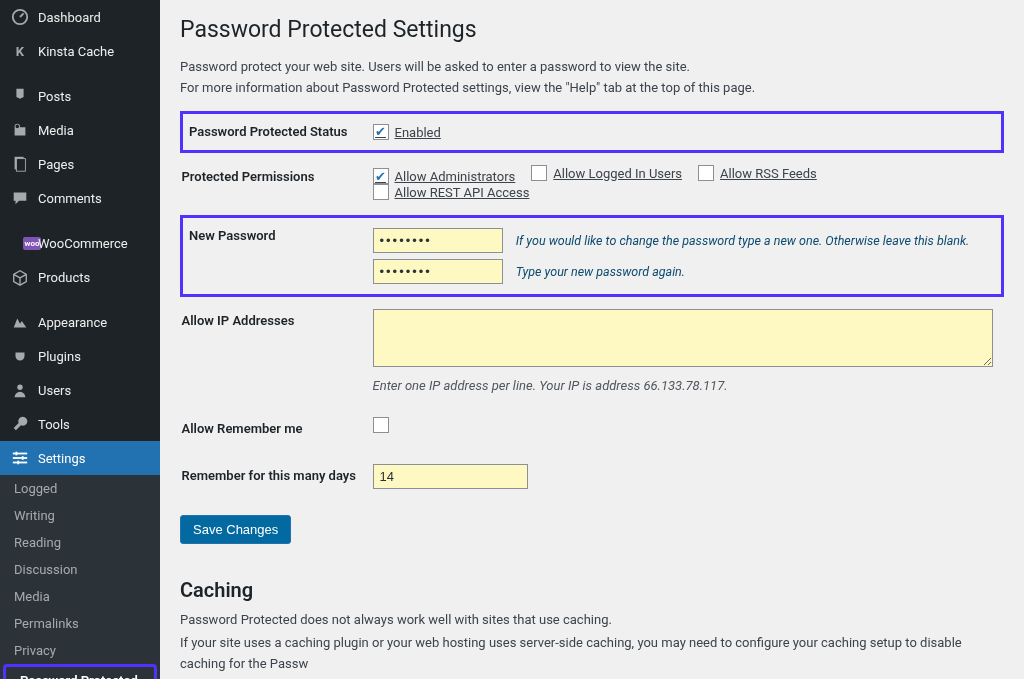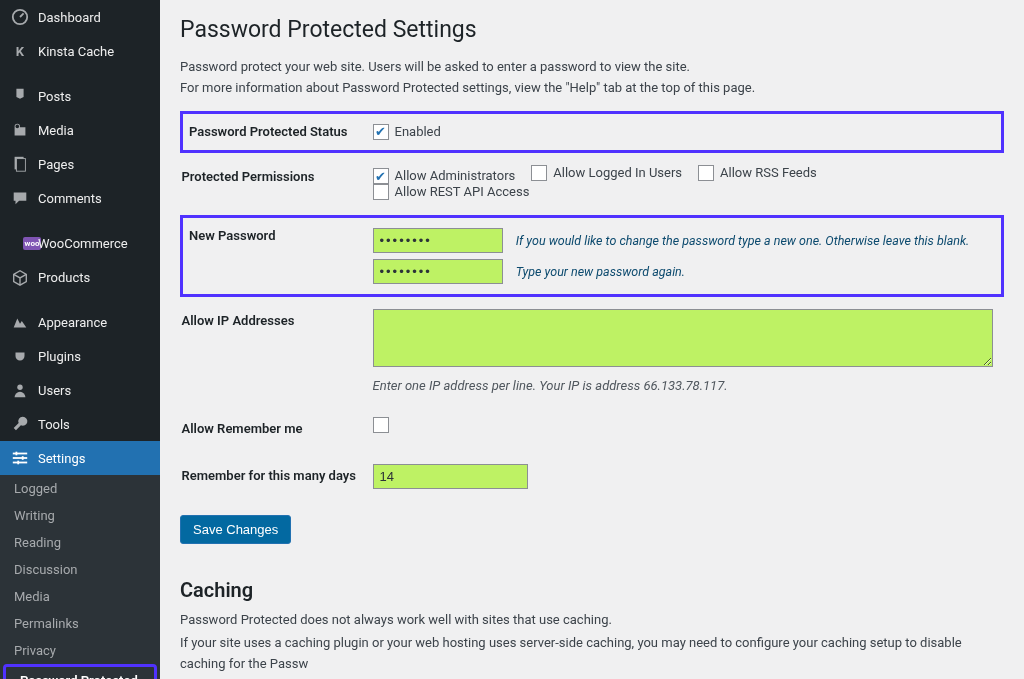--- a/index.html
+++ b/index.html
@@ -26,29 +26,29 @@
     
     .main { flex:1; padding:10px 20px 20px 20px; overflow:hidden; }
     h1 { font-size:23px; font-weight:400; color:#1d2327; margin:6px 0 14px; }
     .desc { font-size:13px; color:#3c434a; line-height:1.6; }
     .form-table { border-collapse:collapse; width:100%; margin-top:12px; }
     .form-table th { text-align:left; vertical-align:top; padding:16px 10px 16px 0; width:205px; font-weight:600; color:#1d2327; }
     .form-table td { padding:12px 10px 12px 0; vertical-align:top; }
     .row-hl { border:3px solid #5032ff; border-radius:6px; }
     .row-hl th, .row-hl td { padding-top:10px; padding-bottom:10px; }
     .row-hl th { padding-left:6px; }
-    label.ck { display:inline-flex; align-items:flex-start; margin-right:16px; cursor:pointer; }
+    label.ck { display:inline-flex; align-items:flex-end; margin-right:16px; cursor:pointer;text-decoration:underline; }
     input[type=checkbox]{
       appearance:none; width:16px; height:16px; border:1px solid #8c8f94; background:#fff;
       margin-right:6px; display:inline-flex; align-items:center; justify-content:center;
       font-size:13px; line-height:1; color:#2271b1;
     }
     input[type=checkbox]:checked::before{ content:'✔'; }
     input[type=password], input[type=text], textarea {
-      border:1px solid #8c8f94; background:#bef264; padding:4px 6px; font-size:13px; color:#2c3338;
+      border:1px solid #8c8f94; background:#fef9c3; padding:4px 6px; font-size:13px; color:#2c3338;
     }
     input[type=password]{ width:130px; letter-spacing:2px; }
     .hint { font-style:italic; color:#0c4a6e; font-size:12.5px; margin-left:10px; }
     textarea.ip { width:620px; height:58px; resize:vertical; }
     .ip-note { font-style:italic; color:#50575e; font-size:13px; margin-top:8px; display:block; }
     .save { background:#0369a1; border:1px solid #2271b1; color:#fff; padding:6px 12px;
             border-radius:3px; cursor:pointer; font-size:13px; margin-top:14px; }
     h2.sub { font-size:20px; font-weight:600; color:#1d2327; margin-top:34px; }
     .caching-p { font-size:13px; color:#3c434a; line-height:1.6; margin-top:8px; }
     svg { width:18px; height:18px; fill:currentColor; }

